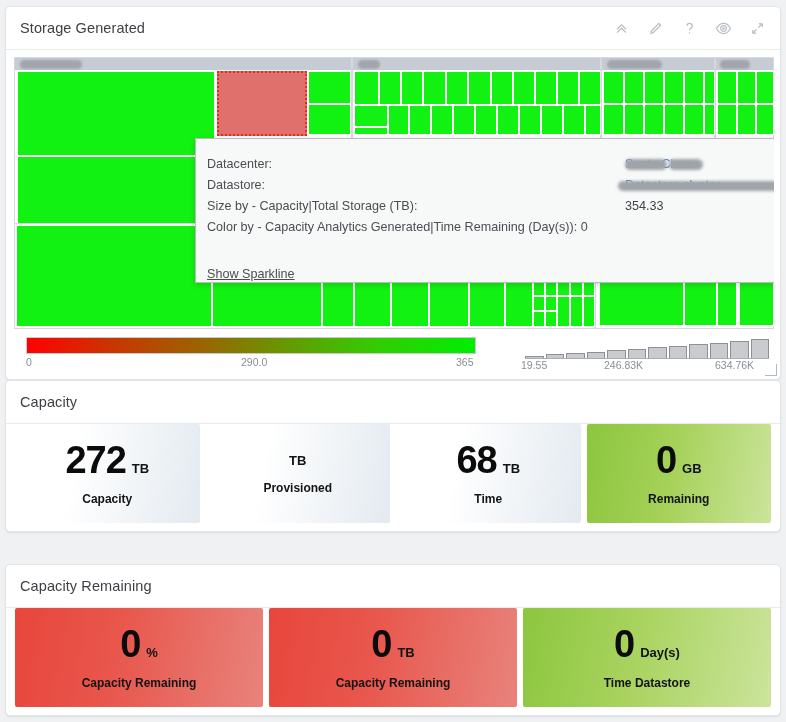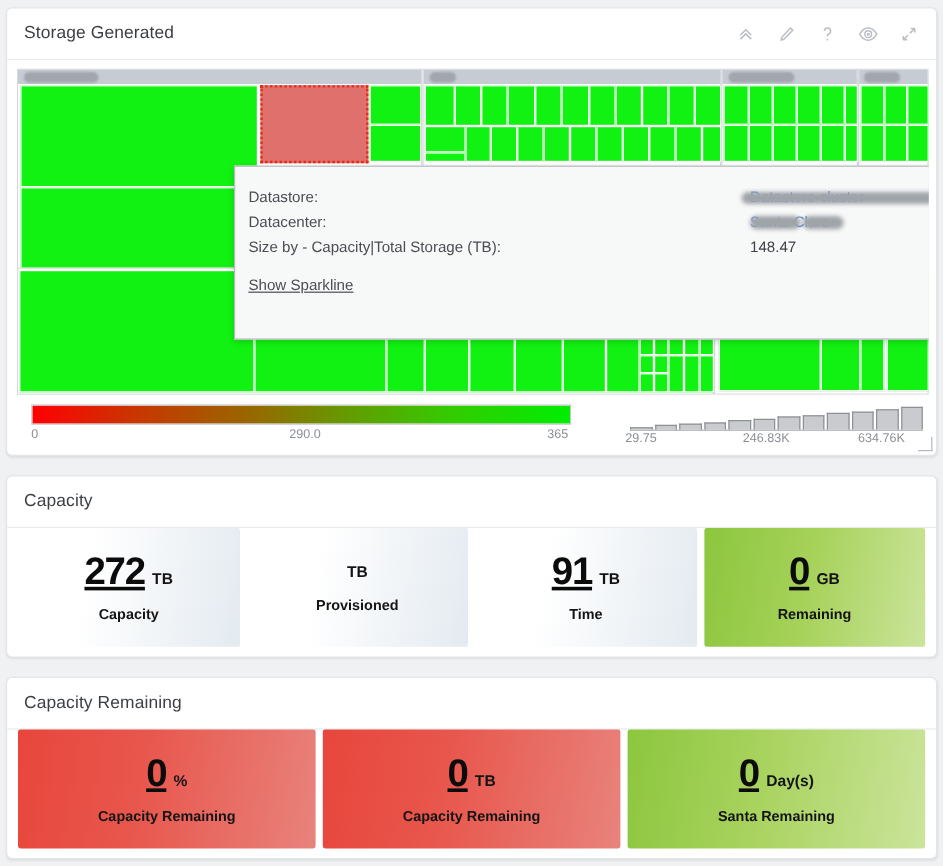--- a/index.html
+++ b/index.html
@@ -167,21 +167,21 @@
     color: #4a4e53;
     white-space: nowrap;
   }
   .tt-val {
     position: absolute;
     left: 418px; top: 0;
     font-size: 12.6px;
     color: #3f444a;
   }
   .tt-link {
-    margin-top: 11px;
+    margin-top: 26px;
     display: inline-block;
     font-size: 12.6px;
     color: #4a4e53;
     text-decoration: underline;
     cursor: pointer;
   }
   .redact-tt {
     position: absolute;
     border-radius: 7px;
     background: #9fa4a9;
@@ -189,21 +189,21 @@
   }
   .tt-blue {
     position: absolute;
     font-size: 12.6px;
     color: #4b7fd6;
     white-space: nowrap;
   }
 
   
   #w-capacity {
-    position: absolute; left: 5px; top: 396px;
+    position: absolute; left: 5px; top: 380px;
     width: 776px; height: 152px;
   }
   #w-remaining {
     position: absolute; left: 5px; top: 564px;
     width: 776px; height: 152px;
   }
   .kpi-row {
     position: absolute;
     left: 9px; right: 9px; top: 43px; bottom: 8px;
     display: flex;
@@ -218,26 +218,25 @@
     justify-content: center;
     position: relative;
   }
   .kpi-num {
     display: flex;
     align-items: baseline;
     justify-content: center;
     gap: 6px;
   }
   .kpi-val {
-    font-size: 32px;
+    font-size: 38px;
     font-weight: bold;
     color: #0b0b0b;
     line-height: 1;
     letter-spacing: -1px;
-    text-decoration: underline;
   }
   .kpi-unit {
     font-size: 13px;
     font-weight: bold;
     color: #141414;
   }
   .kpi-lbl {
     margin-top: 13px;
     font-size: 12px;
     font-weight: bold;
@@ -410,33 +409,36 @@
       </div>
       <div class="cell" style="left:3px;top:17px;width:85px;height:85px;"></div>
       <div class="cell" style="left:88px;top:17px;width:33px;height:30px;"></div>
       <div class="cell" style="left:88px;top:47px;width:33px;height:55px;"></div>
       <div class="cell" style="left:121px;top:17px;width:20px;height:85px;"></div>
       <div class="cell" style="left:143px;top:1px;width:35px;height:101px;"></div>
     </div>
 
     <div class="tooltip" style="left:181px;top:81px;width:597px;height:145px;">
       <div class="tt-row">
-        <span>Datastore:</span>
-        <span class="tt-blue" style="left:418px;">Datastore cluster</span>
-        <span class="redact-tt" style="left:411px;top:3px;width:163px;height:10px;"></span>
-      </div>
-      <div class="tt-row">
         <span>Datacenter:</span>
         <span class="tt-blue" style="left:418px;">Santa Clara</span>
         <span class="redact-tt" style="left:418px;top:2px;width:42px;height:11px;"></span>
         <span class="redact-tt" style="left:462px;top:2px;width:34px;height:11px;"></span>
       </div>
       <div class="tt-row">
+        <span>Datastore:</span>
+        <span class="tt-blue" style="left:418px;">Datastore cluster</span>
+        <span class="redact-tt" style="left:411px;top:3px;width:163px;height:10px;"></span>
+      </div>
+      <div class="tt-row">
         <span>Size by - Capacity|Total Storage (TB):</span>
-        <span class="tt-val">148.47</span>
+        <span class="tt-val">354.33</span>
+      </div>
+      <div class="tt-row">
+        <span>Color by - Capacity Analytics Generated|Time Remaining (Day(s)): 0</span>
       </div>
       <a class="tt-link">Show Sparkline</a>
     </div>
   </div>
 
   <div class="legend-row">
     <div class="grad-bar"></div>
     <div class="grad-axis">
       <span class="tickl" style="left:0;">0</span>
       <span class="tickl" style="left:215px;">290.0</span>
@@ -452,22 +454,22 @@
         <div class="hbar" style="height:35%;"></div>
         <div class="hbar" style="height:41%;"></div>
         <div class="hbar" style="height:48%;"></div>
         <div class="hbar" style="height:55%;"></div>
         <div class="hbar" style="height:62%;"></div>
         <div class="hbar" style="height:70%;"></div>
         <div class="hbar" style="height:79%;"></div>
         <div class="hbar" style="height:86%;"></div>
       </div>
       <div class="histo-axis">
-        <span class="tickl" style="left:4px;">29.75</span>
-        <span class="tickl" style="left:102px;">246.83K</span>
+        <span class="tickl" style="left:4px;">19.55</span>
+        <span class="tickl" style="left:87px;">246.83K</span>
         <span class="tickl" style="left:198px;">634.76K</span>
       </div>
     </div>
   </div>
 
   <div class="resize-corner"></div>
 </div>
 
 <div class="panel" id="w-capacity">
   <div class="panel-head">
@@ -482,21 +484,21 @@
       <div class="kpi-lbl">Capacity</div>
     </div>
     <div class="kpi sk-blue">
       <div class="kpi-num">
         <span class="kpi-unit">TB</span>
       </div>
       <div class="kpi-lbl">Provisioned</div>
     </div>
     <div class="kpi sk-blue">
       <div class="kpi-num">
-        <span class="kpi-val">91</span>
+        <span class="kpi-val">68</span>
         <span class="kpi-unit">TB</span>
       </div>
       <div class="kpi-lbl">Time</div>
     </div>
     <div class="kpi sk-green">
       <div class="kpi-num">
         <span class="kpi-val">0</span>
         <span class="kpi-unit">GB</span>
       </div>
       <div class="kpi-lbl">Remaining</div>
@@ -521,16 +523,16 @@
         <span class="kpi-val">0</span>
         <span class="kpi-unit">TB</span>
       </div>
       <div class="kpi-lbl">Capacity Remaining</div>
     </div>
     <div class="kpi sk-green2">
       <div class="kpi-num">
         <span class="kpi-val">0</span>
         <span class="kpi-unit">Day(s)</span>
       </div>
-      <div class="kpi-lbl">Santa Remaining</div>
+      <div class="kpi-lbl">Time Datastore</div>
     </div>
   </div>
 </div>
 
 </body></html>

